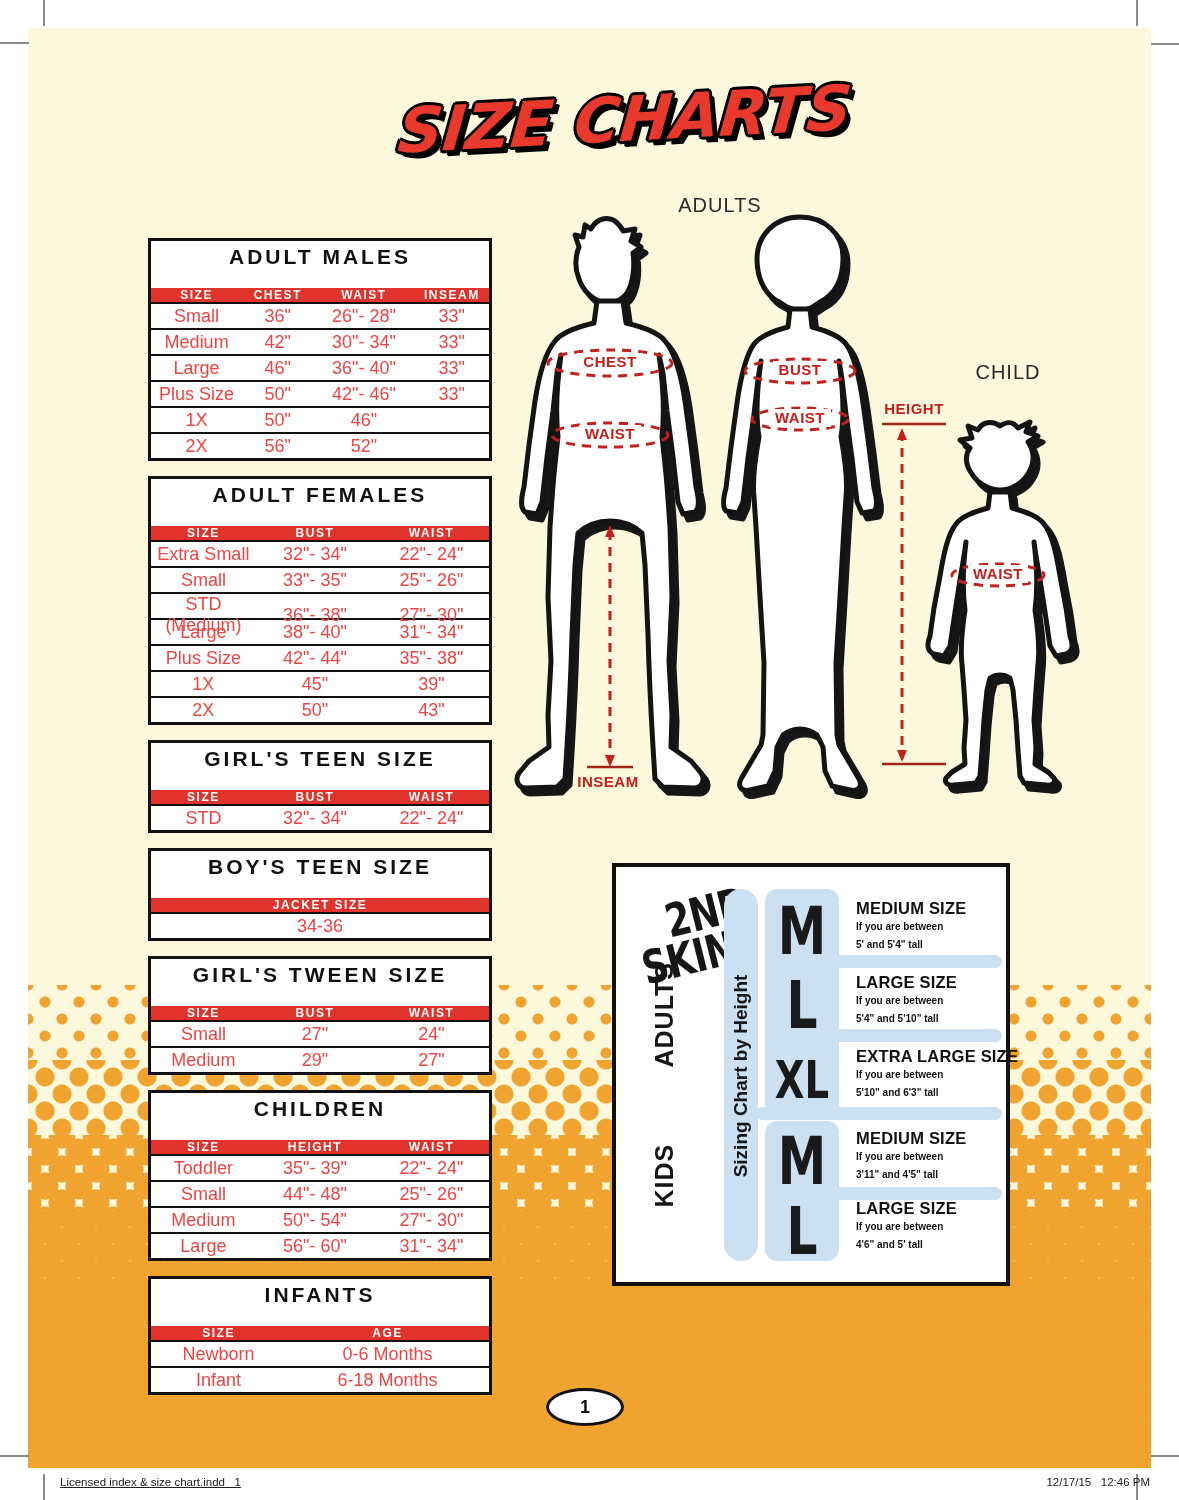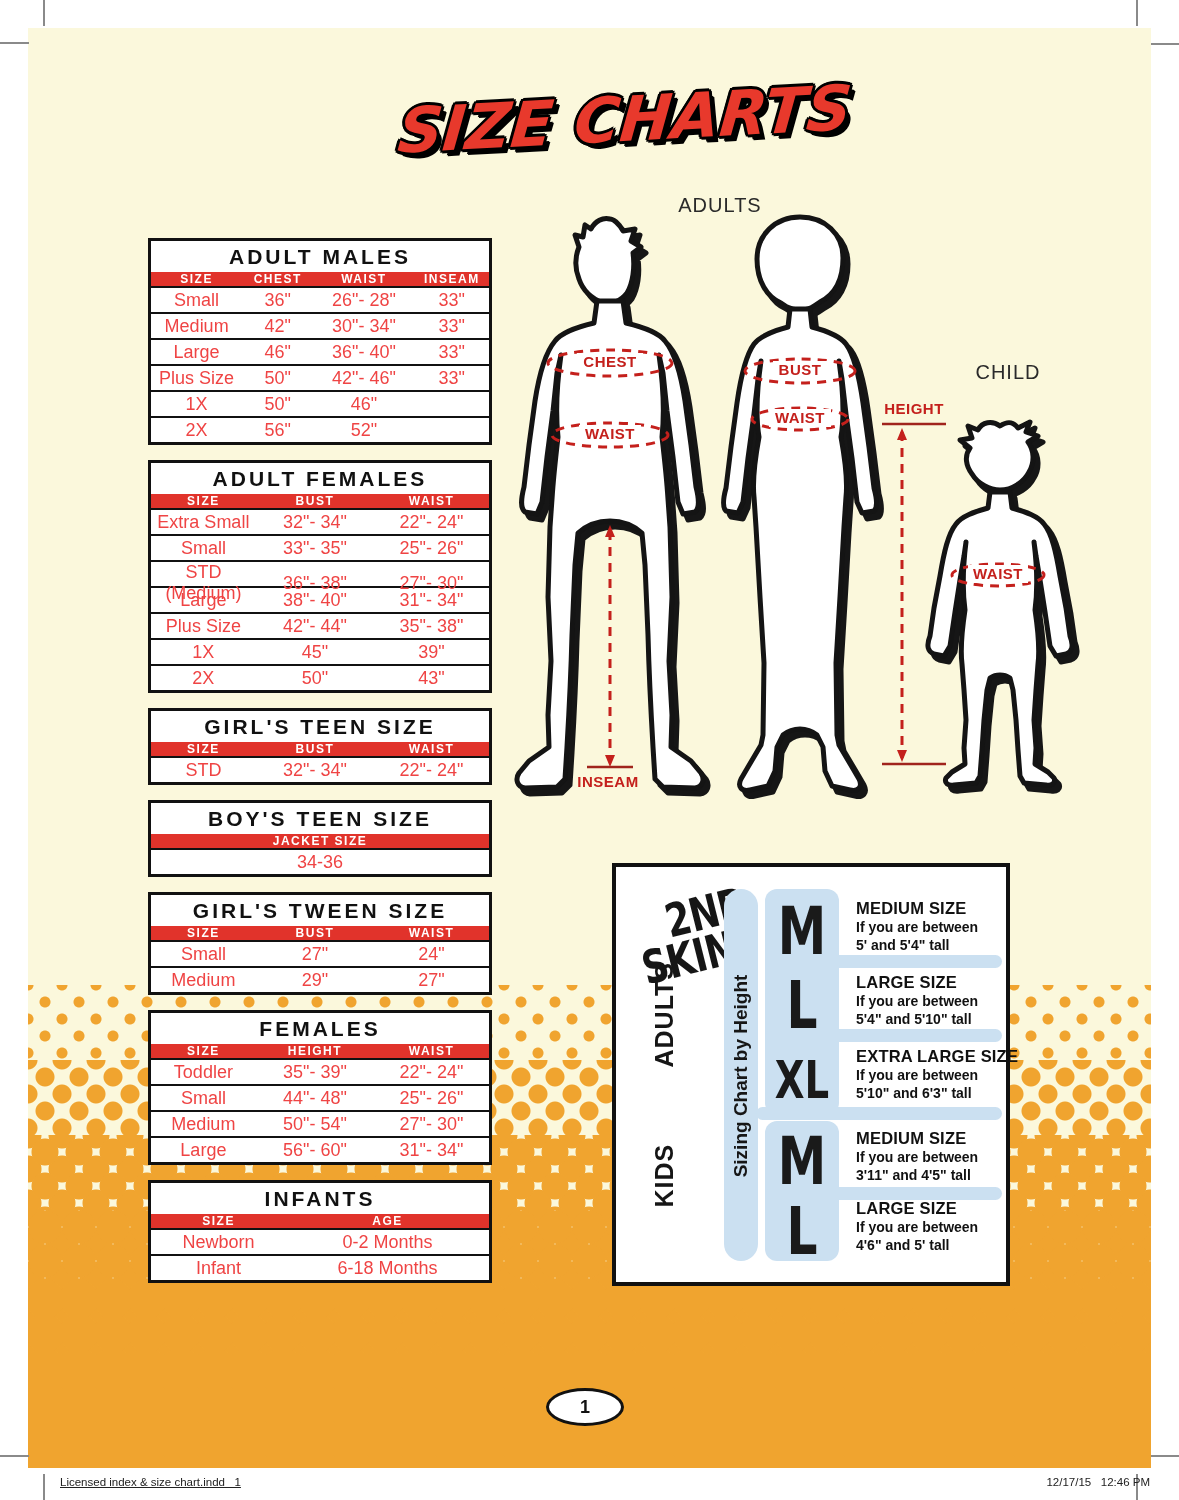--- a/index.html
+++ b/index.html
@@ -32,21 +32,21 @@
       3px 0 #000,-3px 0 #000,0 3px #000,0 -3px #000,
       2px 2px #000,-2px 2px #000,2px -2px #000,-2px -2px #000,
       5px 5px 0 #000,6px 6px 0 #000;
   }
   .fig-label{ position:absolute; font-size:20px; letter-spacing:1px; color:#2a2a2a; text-align:center; }
   
   .tables-col{ position:absolute; left:148px; top:238px; width:344px; }
   .size-table{ background:#fff; border:3px solid #111; margin-bottom:15px; }
   .st-title{
     text-align:center; font-weight:bold; font-size:21px; letter-spacing:3px;
-    padding:4px 0 3px 0; color:#111;
+    padding:4px 0 19px 0; color:#111;
   }
   .st-head{
     background:#E1332B; color:#fff; font-weight:bold; font-size:12px;
     letter-spacing:1.5px; display:grid; align-items:center; height:14px; text-align:center;
   }
   .st-row{
     display:grid; align-items:center; height:26px; text-align:center;
     font-size:18px; color:#ef4444; border-top:2px solid #111;
   }
   .st-row:first-of-type{ border-top:none; }
@@ -91,21 +91,21 @@
     transform:rotate(-90deg); font-weight:bold; font-size:19px; color:#161616; white-space:nowrap;
   }
   .band{ position:absolute; left:149px; width:74px; background:#CBE0F1; border-radius:12px; }
   .letter{
     position:absolute; left:149px; width:74px; text-align:center; color:#1A1A1A;
     font-family:"DejaVu Sans",sans-serif; font-weight:bold; line-height:1;
     transform:scaleY(1.12) scaleX(.84); transform-origin:center top;
   }
   .entry{ position:absolute; left:240px; width:154px; }
   .entry .nm{ font-weight:bold; font-size:16.5px; white-space:nowrap; letter-spacing:.2px; }
-  .entry .ln{ font-weight:bold; font-size:14px; line-height:18px; white-space:nowrap; }
+  .entry .ln{ font-weight:bold; font-size:10px; line-height:18px; white-space:nowrap; }
   .sepbar{ position:absolute; height:13px; background:#CBE0F1; border-radius:7px; }
   
   .page-oval{
     position:absolute; left:546px; top:1388px; width:78px; height:38px;
     background:#fff; border:3px solid #111; border-radius:50%;
     display:flex; align-items:center; justify-content:center;
     font-weight:bold; font-size:18px; color:#111;
   }
   .footer-text{ position:absolute; top:1476px; font-size:11.5px; color:#222; white-space:pre; }
 </style>
@@ -260,21 +260,21 @@
           <span class="st-cell">27"</span>
           <span class="st-cell">24"</span>
         </div>
         <div class="st-row cols3">
           <span class="st-cell">Medium</span>
           <span class="st-cell">29"</span>
           <span class="st-cell">27"</span>
         </div>
       </div>
       <div class="size-table">
-        <div class="st-title">FEMALES</div>
+        <div class="st-title">CHILDREN</div>
         <div class="st-head cols3">
           <span class="st-hcell">SIZE</span>
           <span class="st-hcell">HEIGHT</span>
           <span class="st-hcell">WAIST</span>
         </div>
         <div class="st-row cols3">
           <span class="st-cell">Toddler</span>
           <span class="st-cell">35"- 39"</span>
           <span class="st-cell">22"- 24"</span>
         </div>
@@ -295,21 +295,21 @@
         </div>
       </div>
       <div class="size-table">
         <div class="st-title">INFANTS</div>
         <div class="st-head cols2">
           <span class="st-hcell">SIZE</span>
           <span class="st-hcell">AGE</span>
         </div>
         <div class="st-row cols2">
           <span class="st-cell">Newborn</span>
-          <span class="st-cell">0-2 Months</span>
+          <span class="st-cell">0-6 Months</span>
         </div>
         <div class="st-row cols2">
           <span class="st-cell">Infant</span>
           <span class="st-cell">6-18 Months</span>
         </div>
       </div>
     </div>
 
   <svg class="figures-svg" style="left:505px;top:195px;" width="480" height="620" viewBox="0 0 480 620">
 

